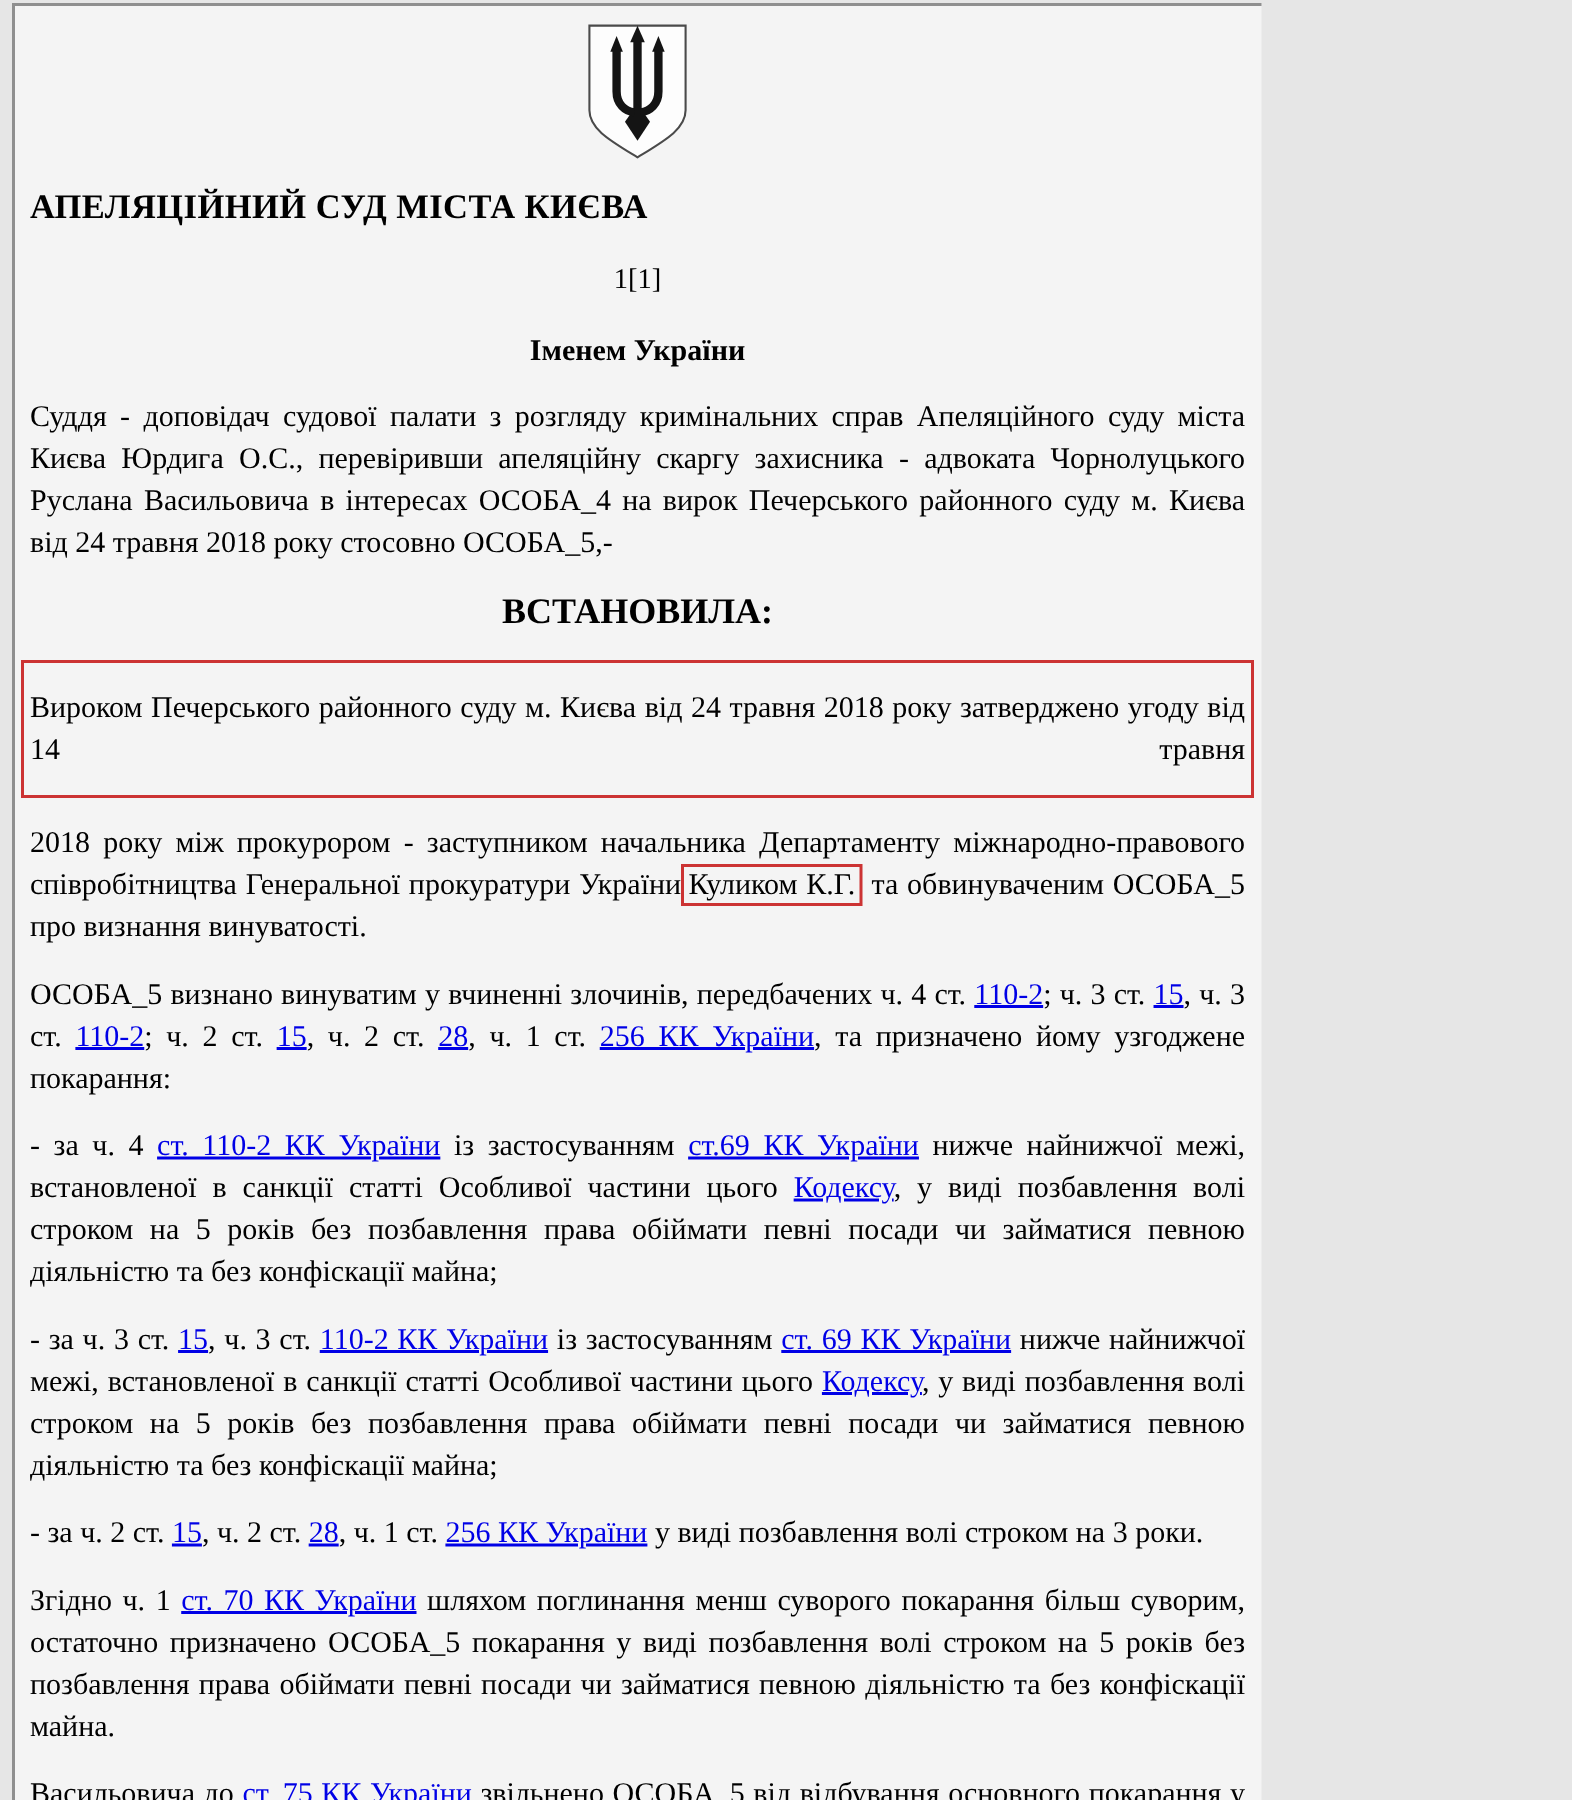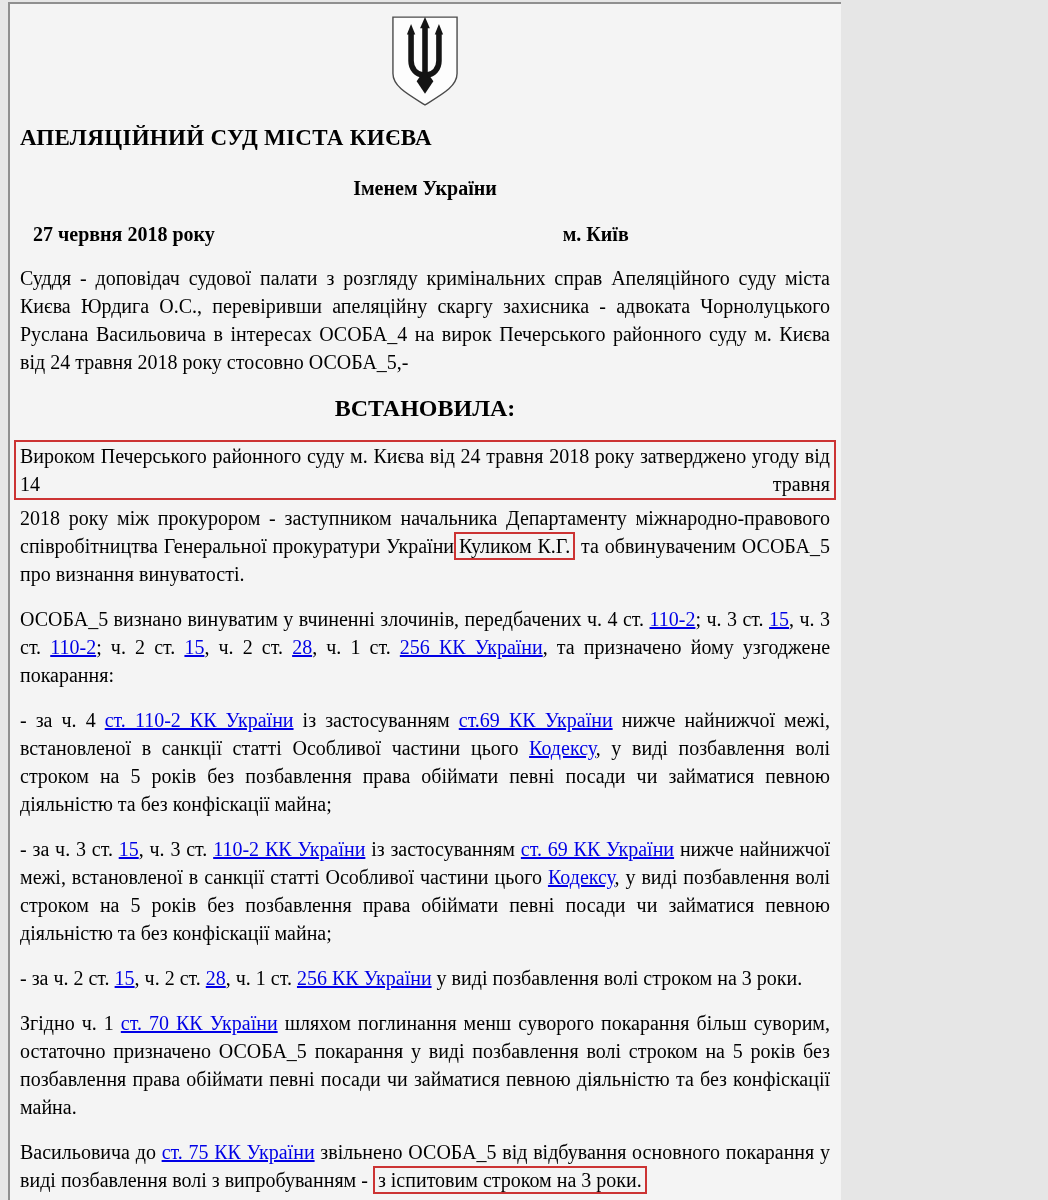--- a/index.html
+++ b/index.html
@@ -49,22 +49,22 @@
     text-align:justify;
   }
   .doc-link{color:var(--link-color);text-decoration:underline;cursor:pointer;}
   .redbox{
     border:2px solid var(--accent-red);
     padding:1px 3px;
   }
   .redbox-line{
     display:block;
     border:2px solid var(--accent-red);
-    margin:4px -6px;
-    padding:0 4px;
+    margin:16px -6px;
+    padding:16px 4px;
     text-align:justify;
     text-align-last:justify;
   }
 </style>
 </head>
 <body>
 
 <main class="page">
 
   <figure class="emblem">
@@ -79,28 +79,25 @@
       </g>
       <g fill="none" stroke="#141414" stroke-width="8">
         <path d="M30 24 V66 C30 78 38 85 47 86"></path>
         <path d="M70 24 V66 C70 78 62 85 53 86"></path>
       </g>
     </svg>
   </figure>
 
   <h1 class="court-name">АПЕЛЯЦІЙНИЙ СУД МІСТА КИЄВА</h1>
 
+  <div class="footnote">1[1]</div>
 
 
   <div class="in-name">Іменем України</div>
 
-  <div class="date-line">
-    <span>27 червня 2018 року</span>
-    <span class="city">м. Київ</span>
-  </div>
 
   <div class="para"><span>Суддя - доповідач судової палати з розгляду кримінальних справ Апеляційного суду міста Києва Юрдига О.С., перевіривши апеляційну скаргу захисника - адвоката Чорнолуцького Руслана Васильовича в інтересах ОСОБА_4 на вирок Печерського районного суду м. Києва від 24 травня 2018 року стосовно ОСОБА_5,-</span></div>
 
   <div class="established">ВСТАНОВИЛА:</div>
 
   <div class="para"><div class="redbox-line">Вироком Печерського районного суду м. Києва від 24 травня 2018 року затверджено угоду від 14 травня</div><span>2018 року між прокурором - заступником начальника Департаменту міжнародно-правового співробітництва Генеральної прокуратури України</span><span class="redbox">Куликом К.Г.</span><span> та обвинуваченим ОСОБА_5 про визнання винуватості.</span></div>
 
   <div class="para"><span>ОСОБА_5 визнано винуватим у вчиненні злочинів, передбачених ч. 4 ст. </span><a class="doc-link">110-2</a><span>; ч. 3 ст. </span><a class="doc-link">15</a><span>, ч. 3 ст. </span><a class="doc-link">110-2</a><span>; ч. 2 ст. </span><a class="doc-link">15</a><span>, ч. 2 ст. </span><a class="doc-link">28</a><span>, ч. 1 ст. </span><a class="doc-link">256 КК України</a><span>, та призначено йому узгоджене покарання:</span></div>
 
   <div class="para"><span>- за ч. 4 </span><a class="doc-link">ст. 110-2 КК України</a><span> із застосуванням </span><a class="doc-link">ст.69 КК України</a><span> нижче найнижчої межі, встановленої в санкції статті Особливої частини цього </span><a class="doc-link">Кодексу</a><span>, у виді позбавлення волі строком на 5 років без позбавлення права обіймати певні посади чи займатися певною діяльністю та без конфіскації майна;</span></div>

